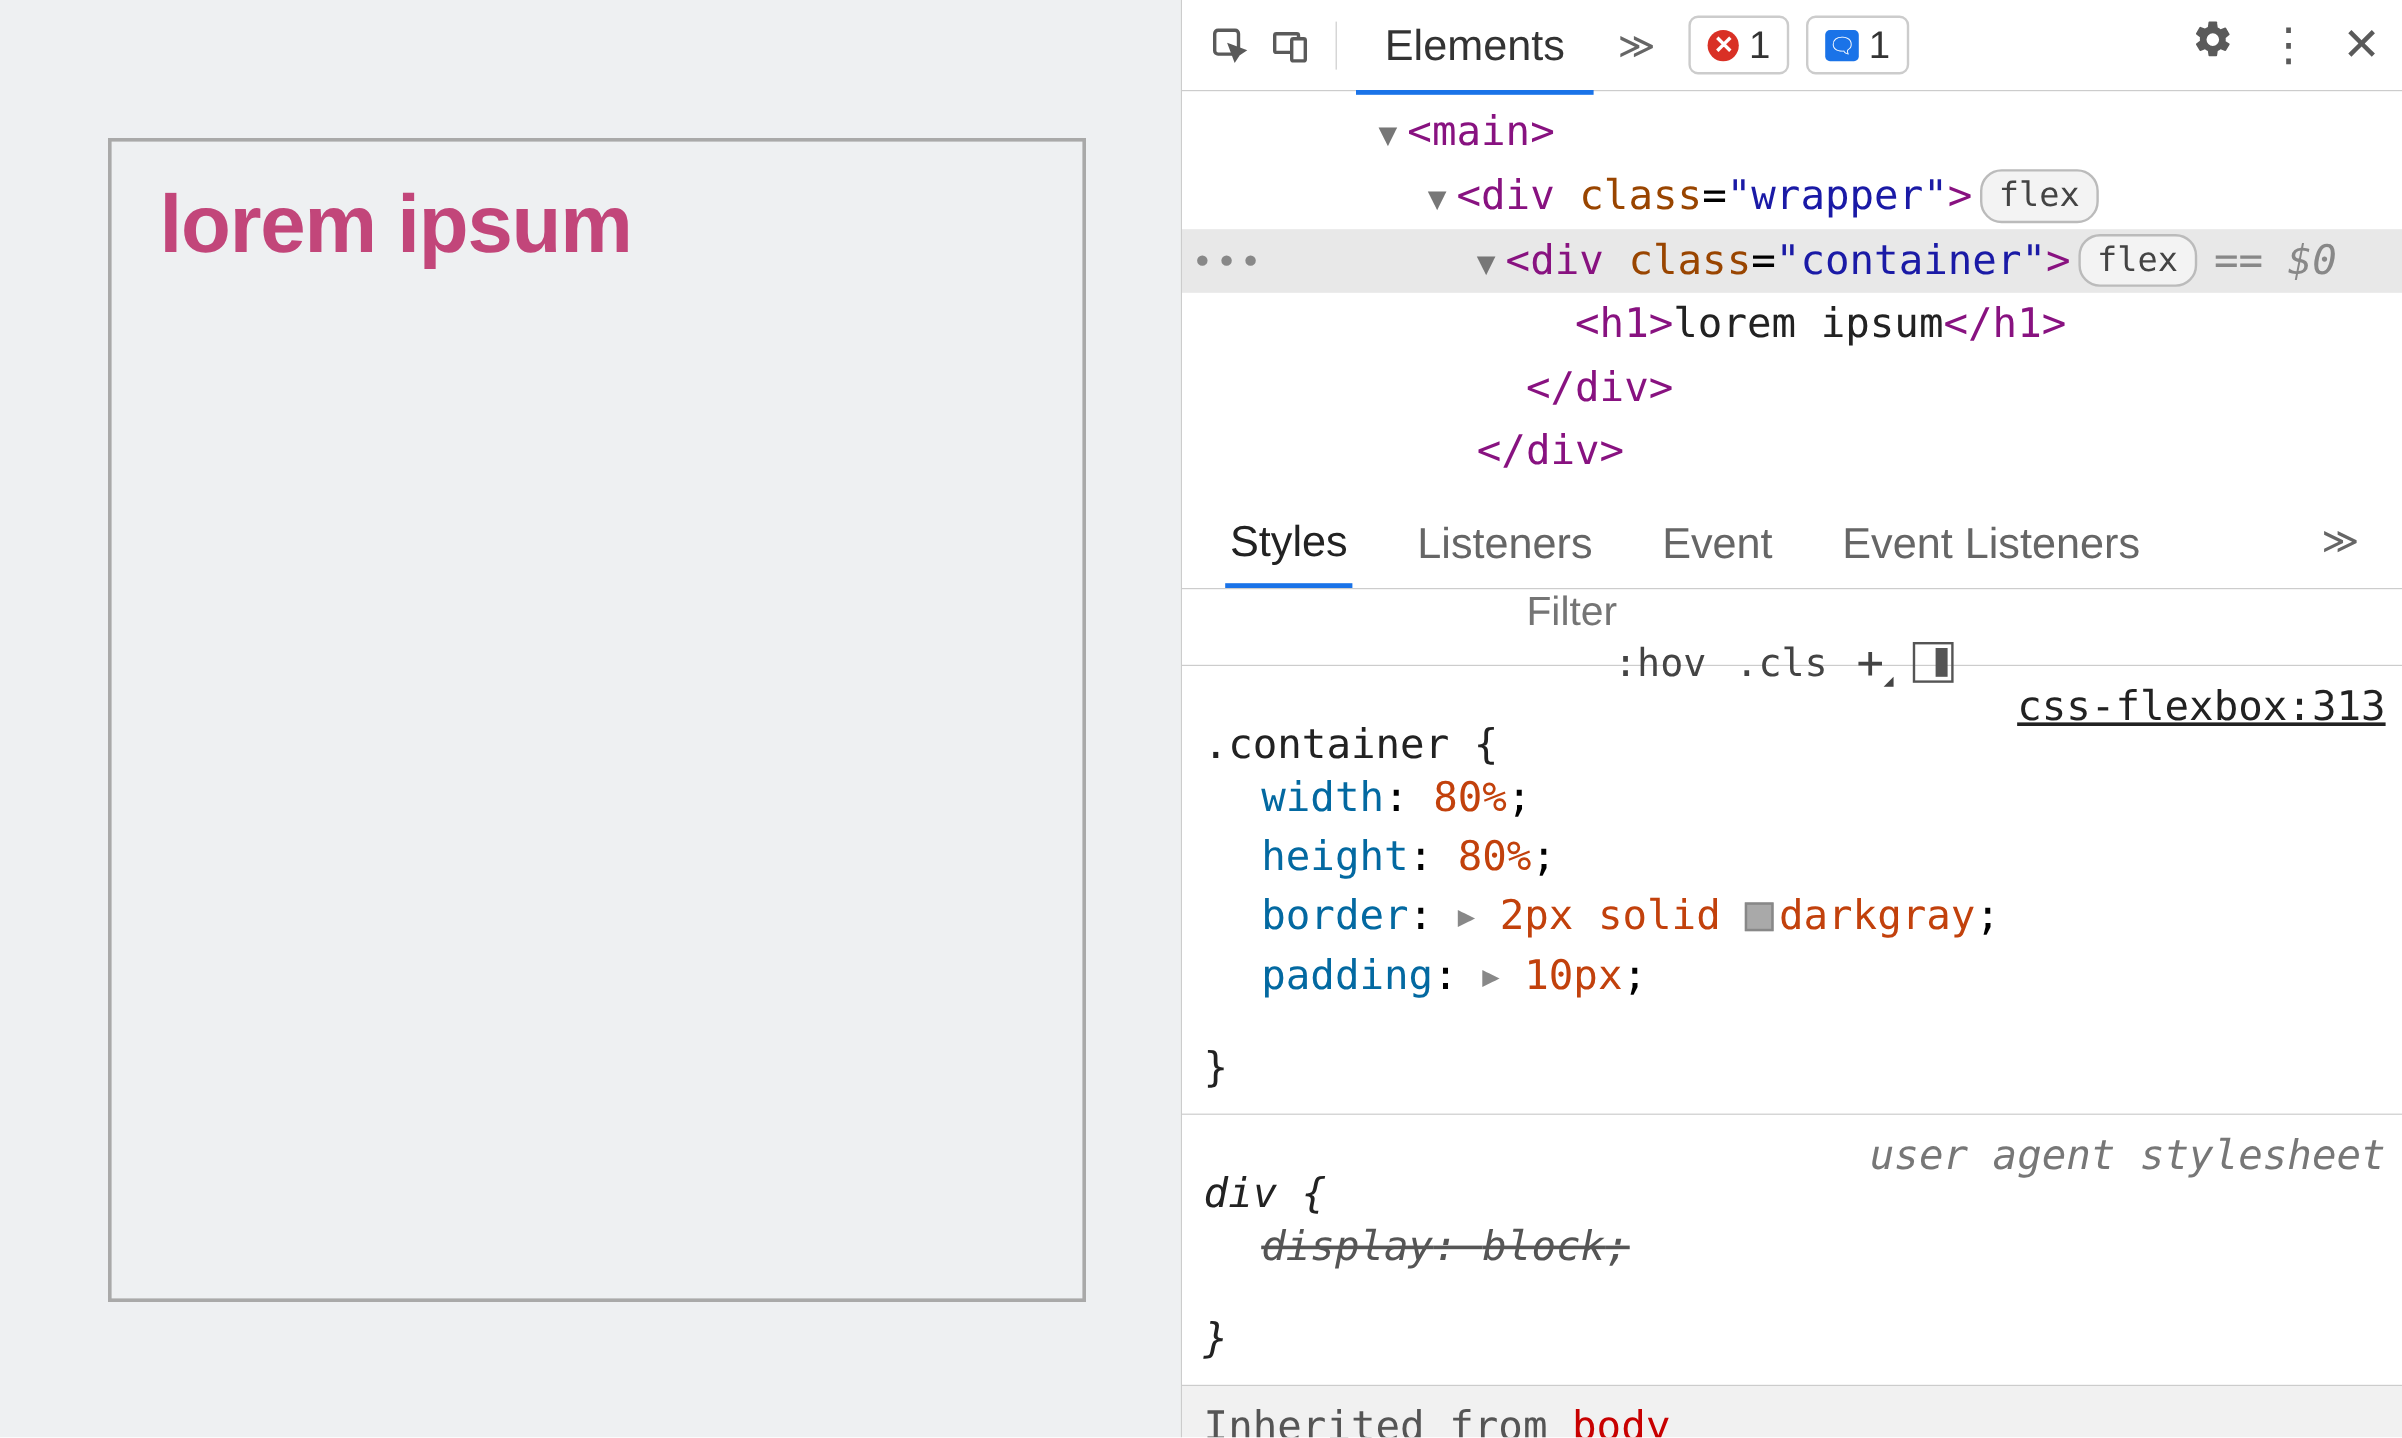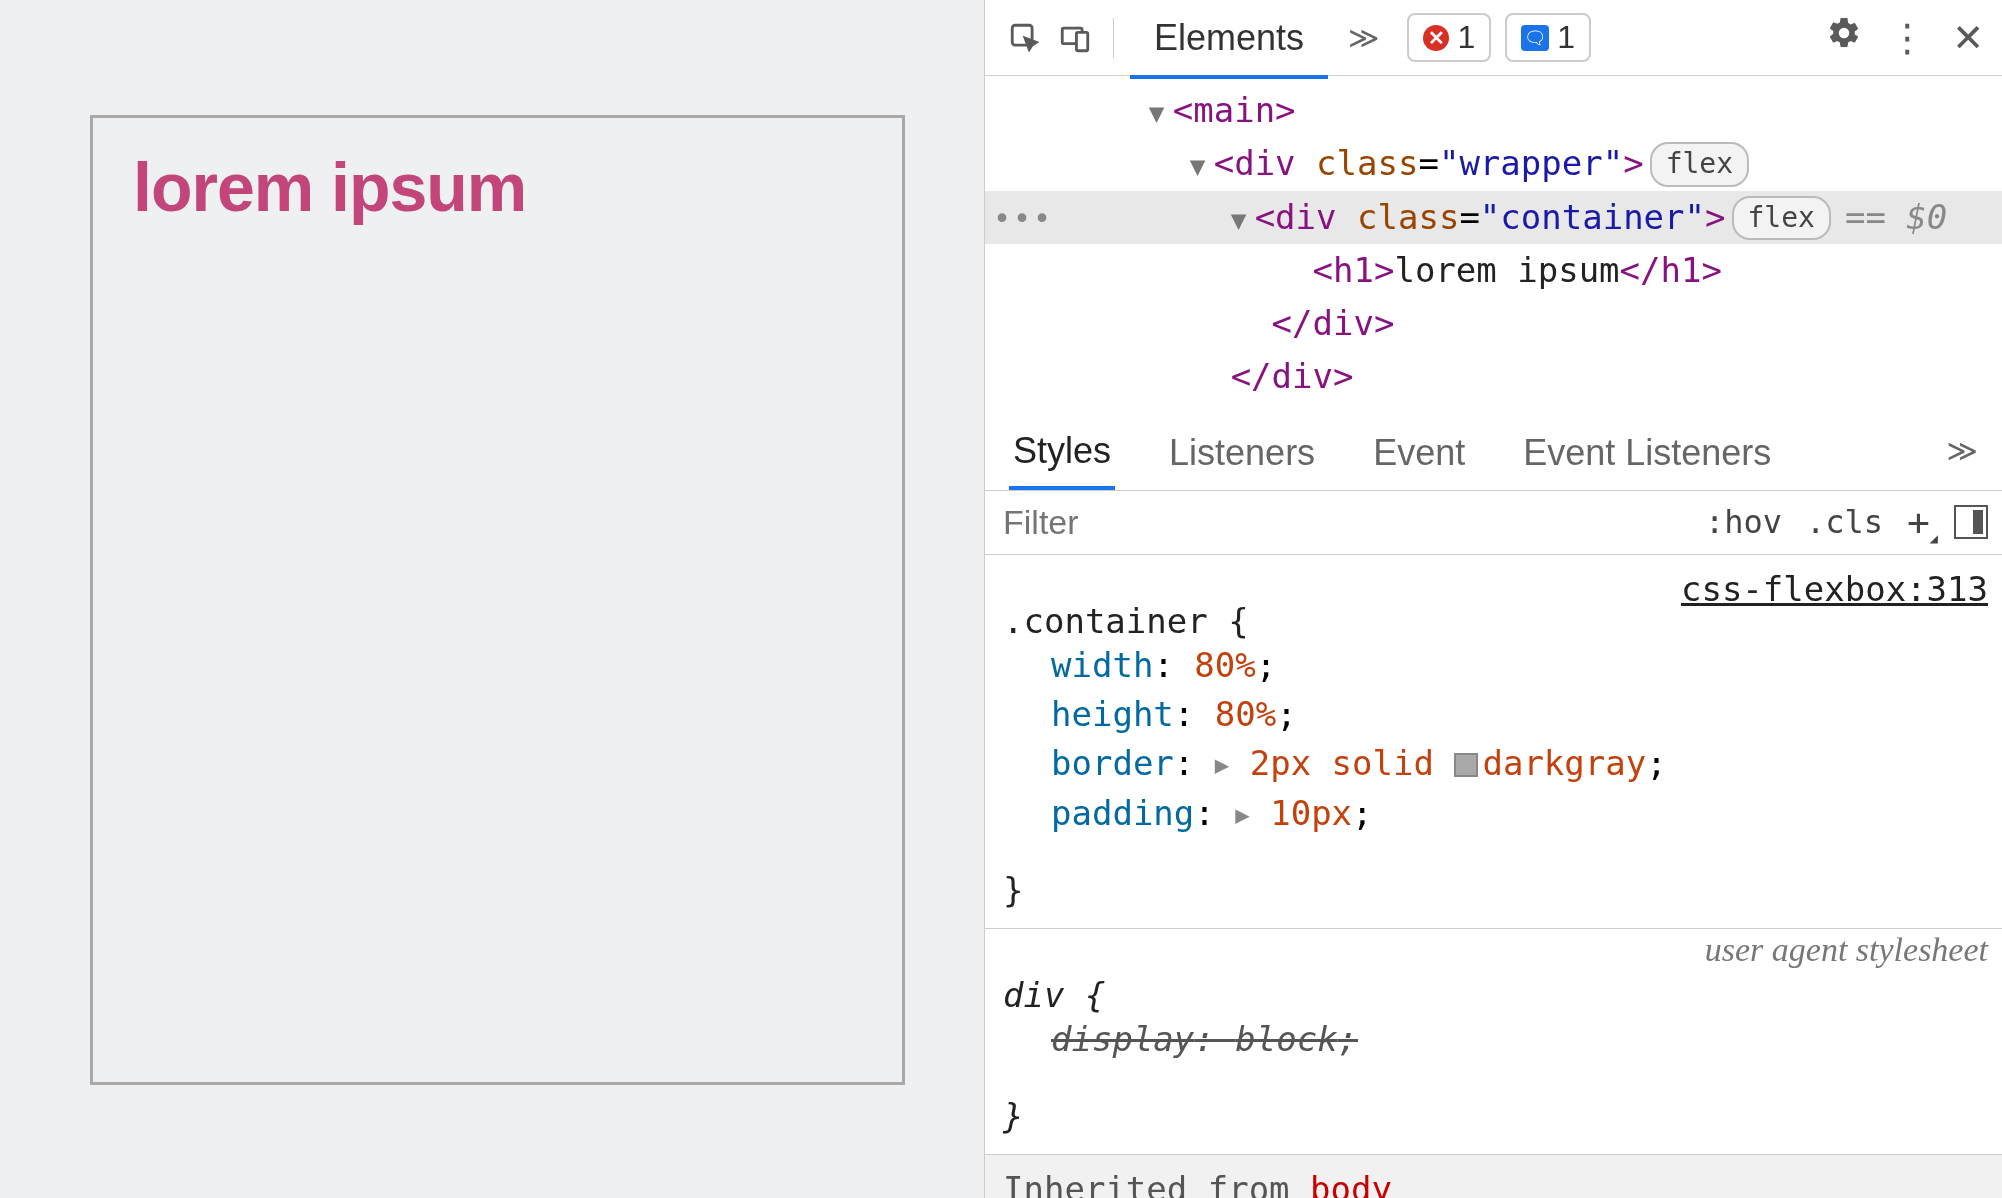--- a/index.html
+++ b/index.html
@@ -155,34 +155,35 @@
 .bc-item { color: #881280; cursor: default; }
 .bc-item .cls { color: #1a1aa6; }
 .bc-item.active { background: #eef0f2; padding: 10px 16px; border-radius: 4px; }
 
 
 .subtabs {
   display: flex;
   align-items: center;
   gap: 50px;
   border-bottom: 1px solid #ccc;
-  padding: 0 24px;
+  padding: 0 36px;
   font-size: 36px;
   color: #666;
 }
 .subtab { padding: 18px 4px 14px; }
 .subtab.active { color: #222; border-bottom: 4px solid #1a73e8; }
 .subtab-chevrons { margin-left: auto; font-size: 30px; color: #666; }
 
 
 .filter-row {
   display: flex;
   align-items: center;
   border-bottom: 1px solid #ccc;
   height: 64px;
+  flex-direction: column;
 }
 .filter-input {
   flex: 1;
   border: none;
   outline: none;
   font-size: 34px;
   padding: 0 18px;
   color: #555;
   background: transparent;
 }
@@ -221,24 +222,23 @@
 .source-link {
   position: absolute;
   right: 14px;
   top: 14px;
   text-decoration: underline;
   color: #222;
 }
 .ua-label {
   position: absolute;
   right: 14px;
-  top: 2px;
+  top: 14px;
   font-style: italic;
   color: #777;
-  font-family: Liberation Serif, serif;
 }
 .decl { padding-left: 48px; line-height: 1.45; }
 .prop { color: #0369a1; }
 .val { color: #c2410c; }
 .expand-tri { color: #888; font-size: 24px; vertical-align: 2px; }
 .swatch {
   display: inline-block; width: 24px; height: 24px;
   border: 2px solid #888; background: #a9a9a9;
   vertical-align: -2px; margin-right: 4px;
 }

